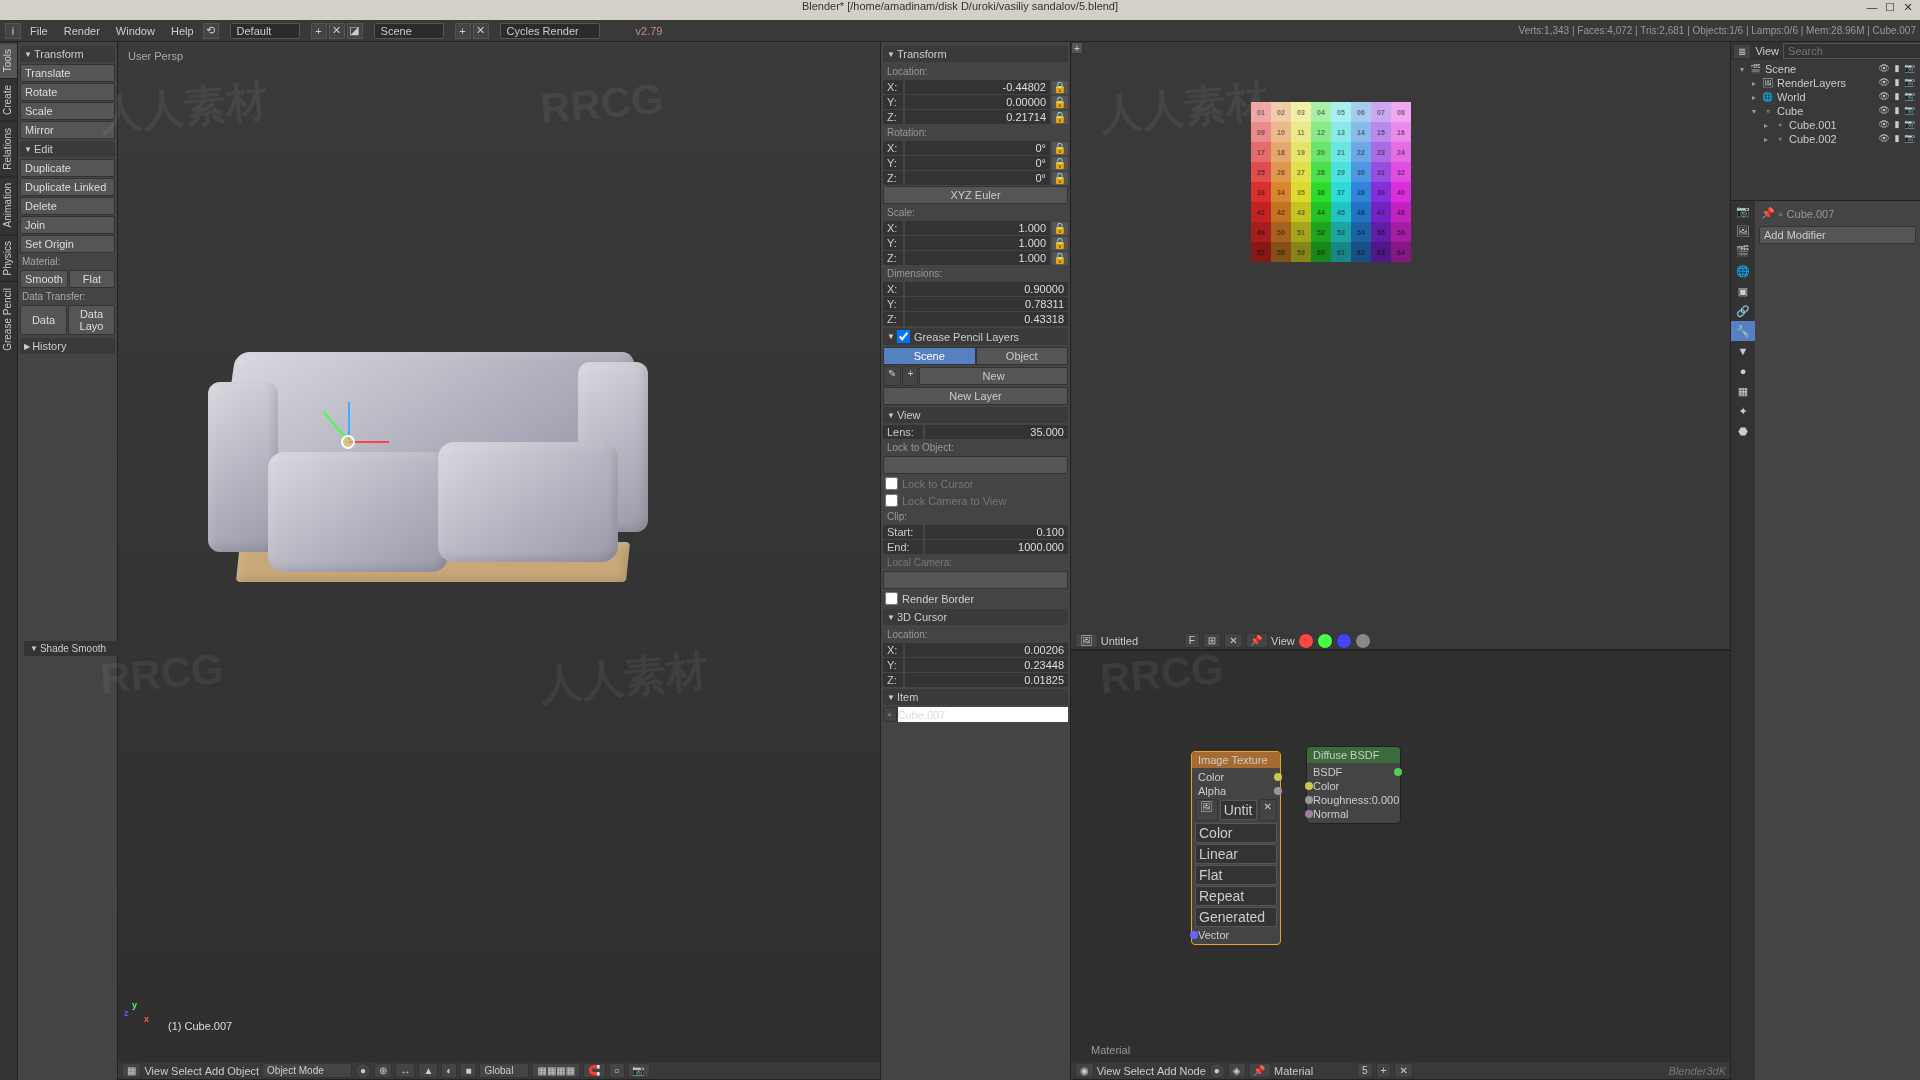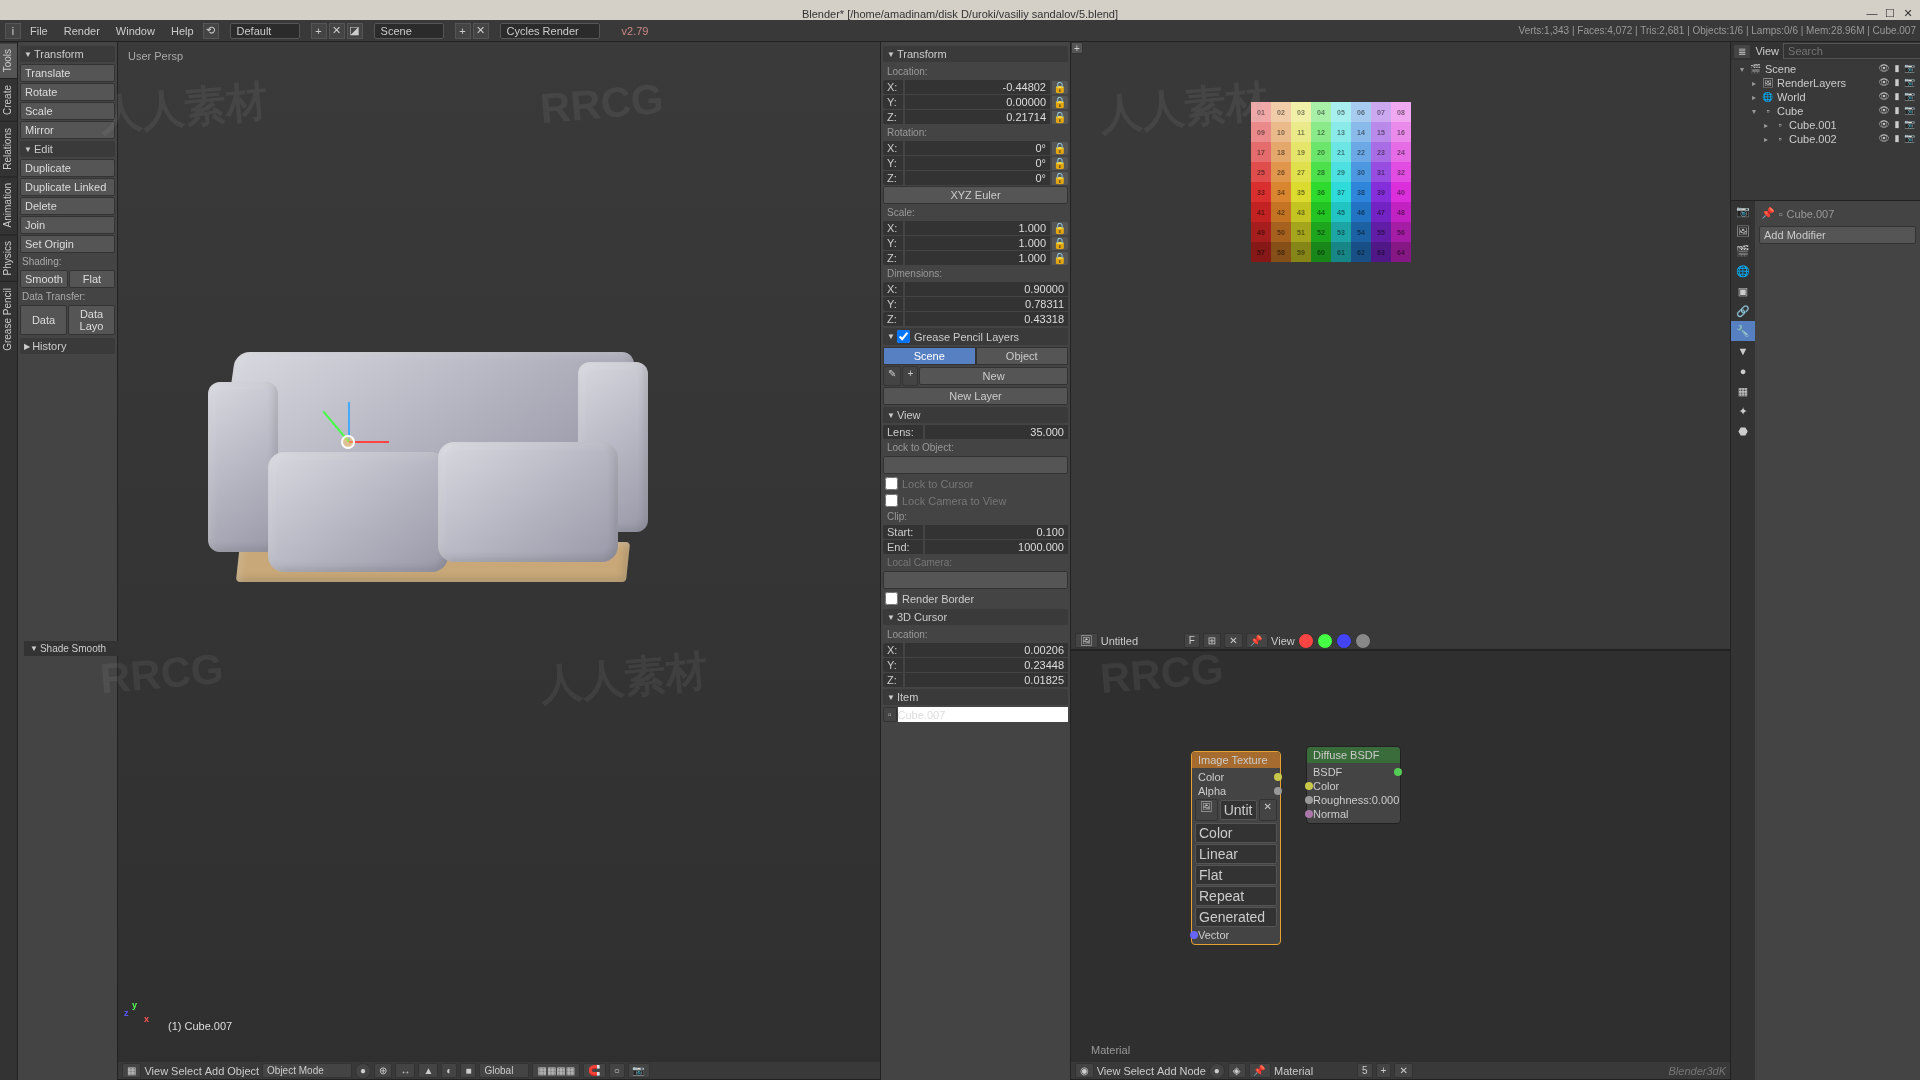--- a/index.html
+++ b/index.html
@@ -1,17 +1,17 @@
 <!DOCTYPE html>
 <html><head>
 <meta charset="utf-8">
 <style>
 *{box-sizing:border-box;margin:0;padding:0;font-family:sans-serif;font-size:11px;user-select:none}
 body{background:#393939;color:#ccc;width:1920px;height:1080px;overflow:hidden;position:relative}
-.titlebar{height:20px;background:#d4d0c8;color:#333;display:flex;align-items:flex-end;justify-content:center;position:relative}
+.titlebar{height:20px;background:#d4d0c8;color:#333;display:flex;align-items:flex-start;justify-content:center;position:relative}
 .titlebar .win-btns{position:absolute;right:4px;display:flex;gap:2px}
 .titlebar .win-btns span{width:16px;height:14px;display:flex;align-items:center;justify-content:center;cursor:pointer}
 .topbar{height:22px;background:#393939;border-bottom:1px solid #222;display:flex;align-items:center;padding:0 4px}
 .topbar .menu{padding:0 8px;cursor:pointer}
 .topbar .sel{background:#2b2b2b;border:1px solid #555;border-radius:2px;padding:1px 6px;margin:0 10px;min-width:70px;display:inline-block}
 .topbar .iconbtn{width:16px;height:16px;background:#444;border:1px solid #555;margin:0 1px;display:inline-flex;align-items:center;justify-content:center;cursor:pointer}
 .stats{margin-left:auto;font-size:10px;color:#999}
 .main{display:flex;height:calc(100% - 42px)}
 
 
@@ -139,21 +139,21 @@
   <span class="menu">Help</span>
   <span class="iconbtn">⟲</span>
   <span class="sel">Default</span>
   <span class="iconbtn">+</span>
   <span class="iconbtn">✕</span>
   <span class="iconbtn">◪</span>
   <span class="sel">Scene</span>
   <span class="iconbtn">+</span>
   <span class="iconbtn">✕</span>
   <span class="sel" style="min-width:100px">Cycles Render</span>
-  <span style="margin-left:12px;color:#c88">v2.79</span>
+  <span style="margin-left:26px;color:#c88">v2.79</span>
   <span class="stats">Verts:1,343 | Faces:4,072 | Tris:2,681 | Objects:1/6 | Lamps:0/6 | Mem:28.96M | Cube.007</span>
 </div>
 
 <div class="main">
 
   <div class="vtabs">
     <div class="vtab active">Tools</div>
     <div class="vtab">Create</div>
     <div class="vtab">Relations</div>
     <div class="vtab">Animation</div>
@@ -166,21 +166,21 @@
     <button class="tbtn">Translate</button>
     <button class="tbtn">Rotate</button>
     <button class="tbtn">Scale</button>
     <button class="tbtn">Mirror</button>
     <div class="section-hdr">Edit</div>
     <button class="tbtn">Duplicate</button>
     <button class="tbtn">Duplicate Linked</button>
     <button class="tbtn">Delete</button>
     <button class="tbtn">Join</button>
     <button class="tbtn">Set Origin</button>
-    <div class="lbl">Shading:</div>
+    <div class="lbl">Material:</div>
     <div class="tbtn-row">
       <button class="tbtn">Smooth</button>
       <button class="tbtn">Flat</button>
     </div>
     <div class="lbl">Data Transfer:</div>
     <div class="tbtn-row">
       <button class="tbtn">Data</button>
       <button class="tbtn">Data Layo</button>
     </div>
     <div class="section-hdr collapsed">History</div>

